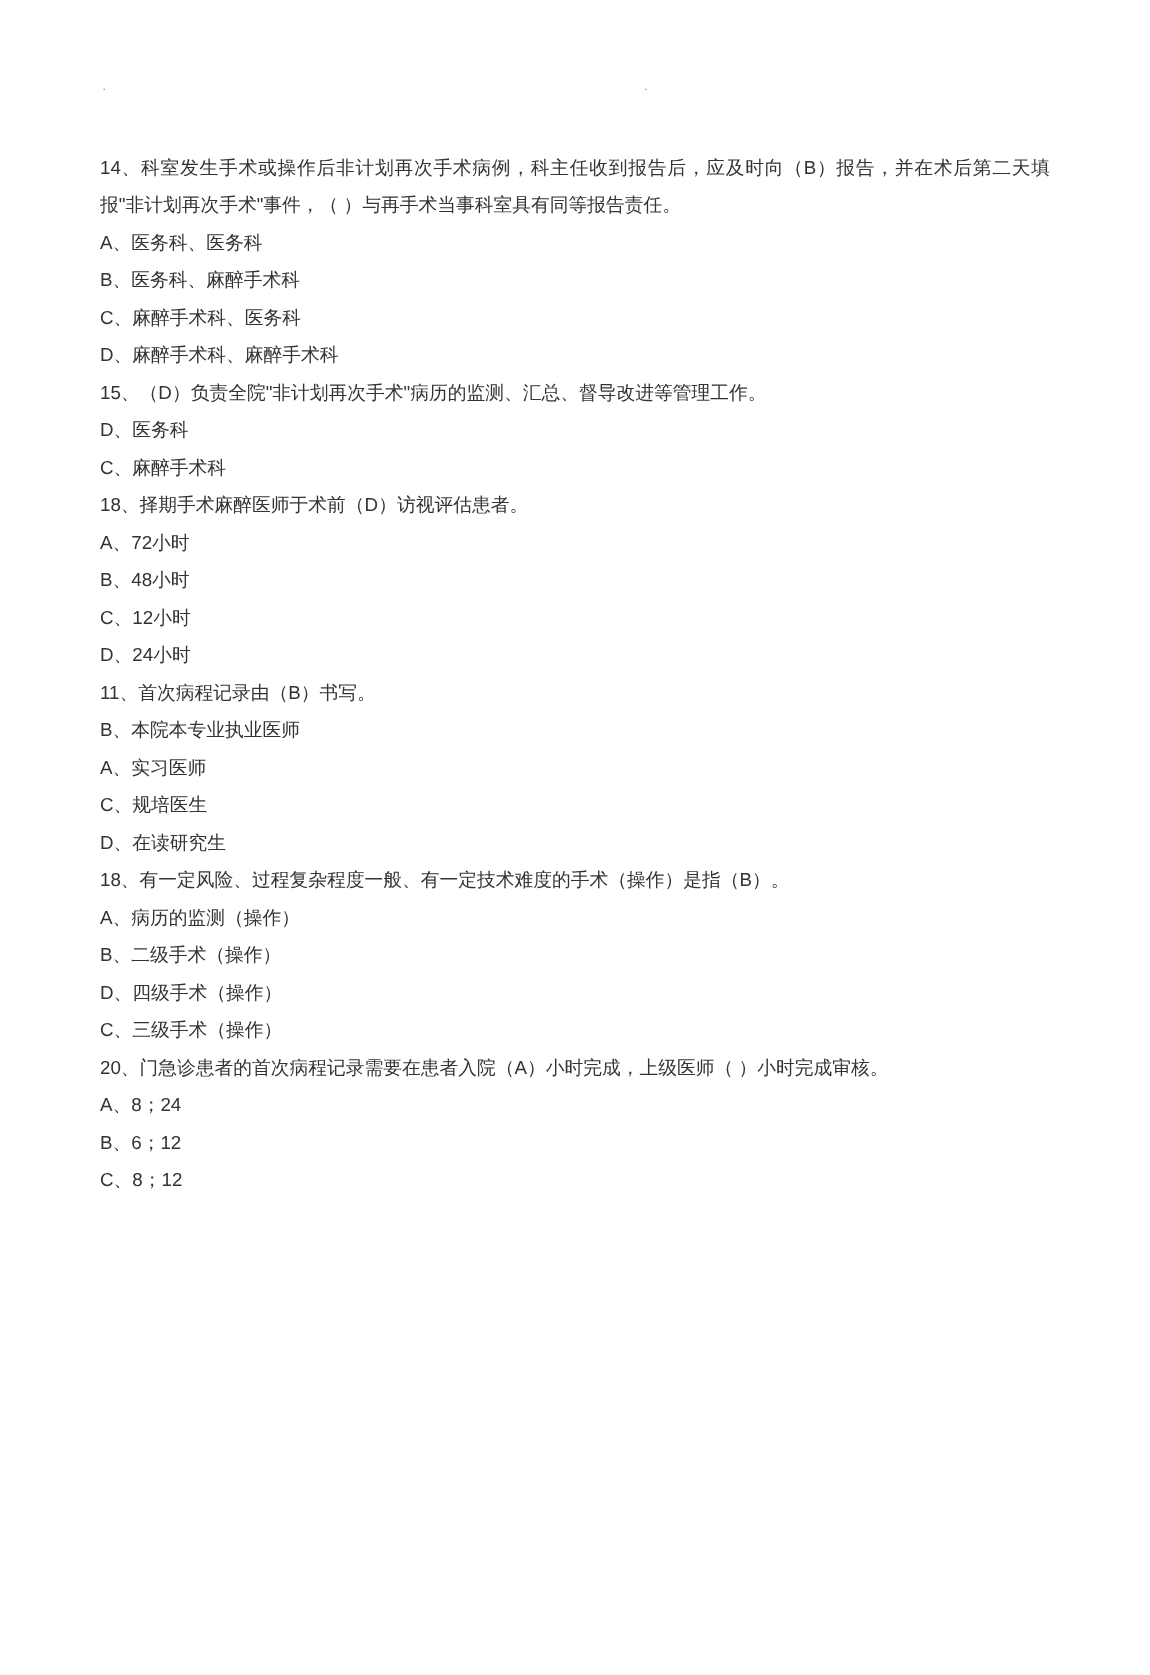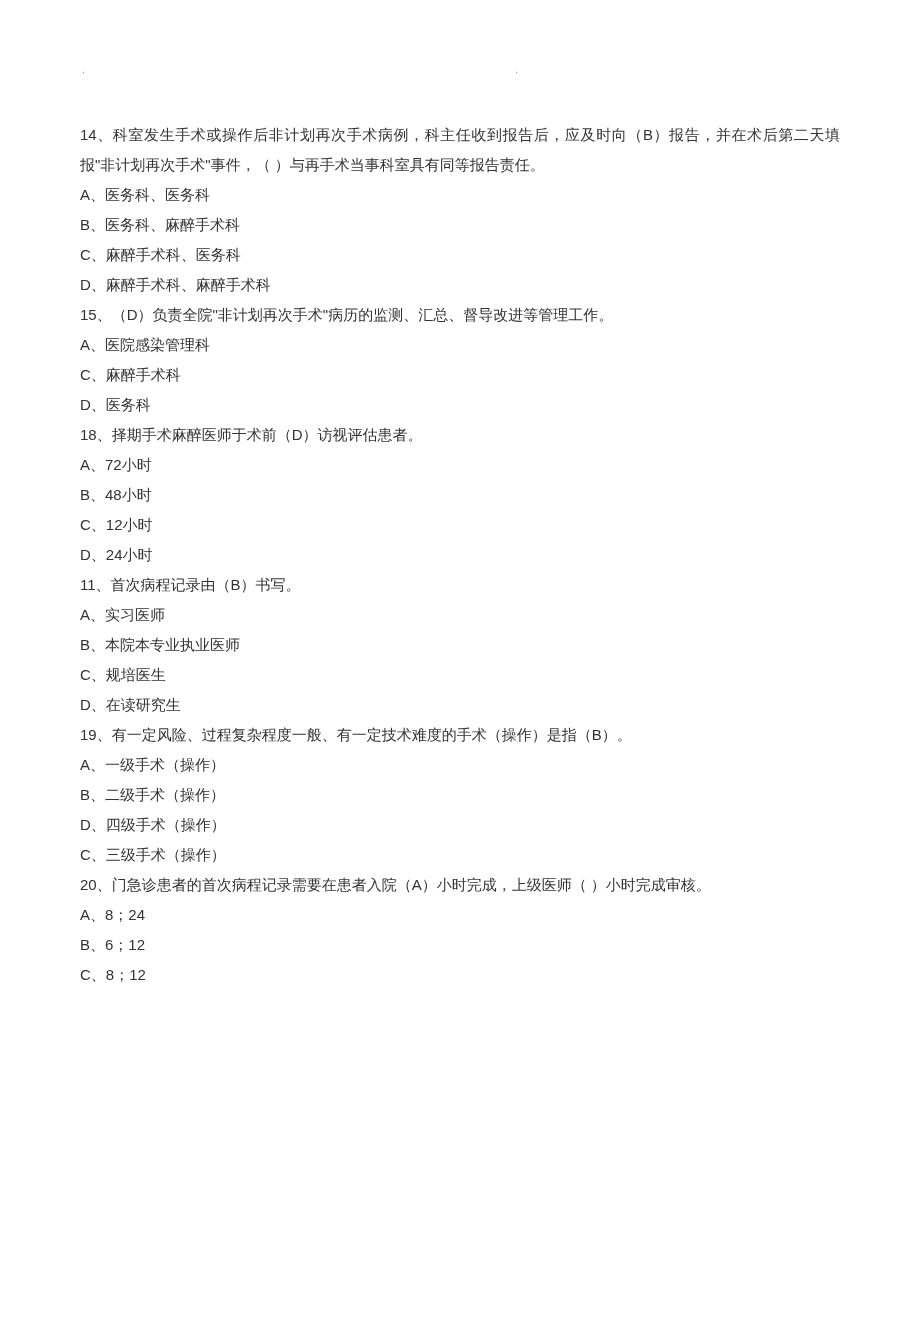--- a/index.html
+++ b/index.html
@@ -50,44 +50,43 @@
   <div class="question">
     <div class="q-text">14、科室发生手术或操作后非计划再次手术病例，科主任收到报告后，应及时向（B）报告，并在术后第二天填报"非计划再次手术"事件，（  ）与再手术当事科室具有同等报告责任。</div>
     <span class="option">A、医务科、医务科</span>
     <span class="option">B、医务科、麻醉手术科</span>
     <span class="option">C、麻醉手术科、医务科</span>
     <span class="option">D、麻醉手术科、麻醉手术科</span>
   </div>
 
   <div class="question">
     <div class="q-text">15、（D）负责全院"非计划再次手术"病历的监测、汇总、督导改进等管理工作。</div>
-    <span class="option">A、医院感染管理科</span>
+    <span class="option">D、医务科</span>
     <span class="option">C、麻醉手术科</span>
-    <span class="option">D、医务科</span>
   </div>
 
   <div class="question">
     <div class="q-text">18、择期手术麻醉医师于术前（D）访视评估患者。</div>
     <span class="option">A、72小时</span>
     <span class="option">B、48小时</span>
     <span class="option">C、12小时</span>
     <span class="option">D、24小时</span>
   </div>
 
   <div class="question">
     <div class="q-text">11、首次病程记录由（B）书写。</div>
+    <span class="option">B、本院本专业执业医师</span>
     <span class="option">A、实习医师</span>
-    <span class="option">B、本院本专业执业医师</span>
     <span class="option">C、规培医生</span>
     <span class="option">D、在读研究生</span>
   </div>
 
   <div class="question">
-    <div class="q-text">19、有一定风险、过程复杂程度一般、有一定技术难度的手术（操作）是指（B）。</div>
-    <span class="option">A、一级手术（操作）</span>
+    <div class="q-text">18、有一定风险、过程复杂程度一般、有一定技术难度的手术（操作）是指（B）。</div>
+    <span class="option">A、病历的监测（操作）</span>
     <span class="option">B、二级手术（操作）</span>
     <span class="option">D、四级手术（操作）</span>
     <span class="option">C、三级手术（操作）</span>
   </div>
 
 
   <div class="question">
     <div class="q-text">20、门急诊患者的首次病程记录需要在患者入院（A）小时完成，上级医师（   ）小时完成审核。</div>
     <span class="option">A、8；24</span>
     <span class="option">B、6；12</span>

